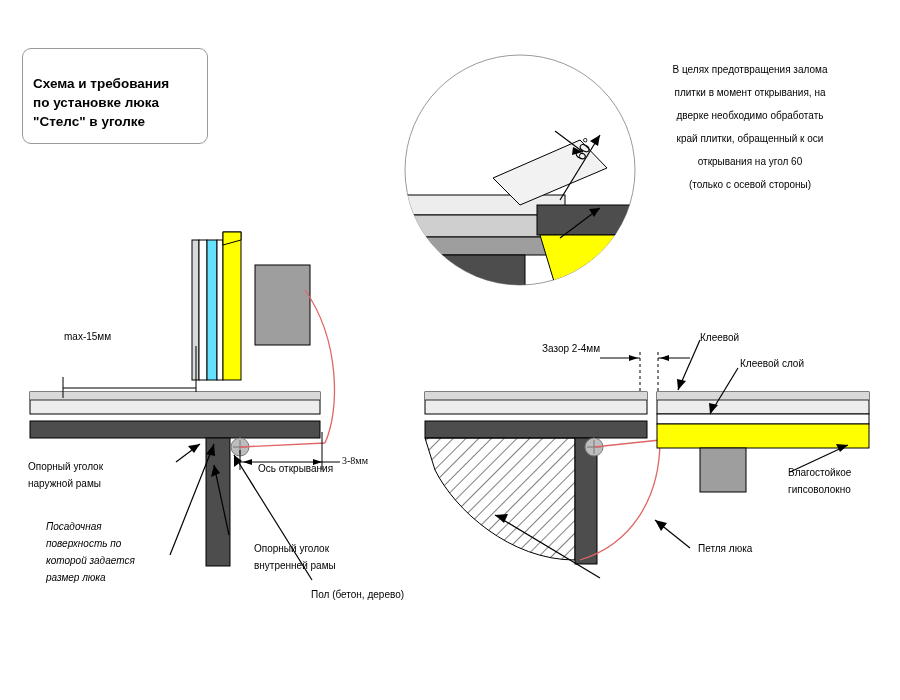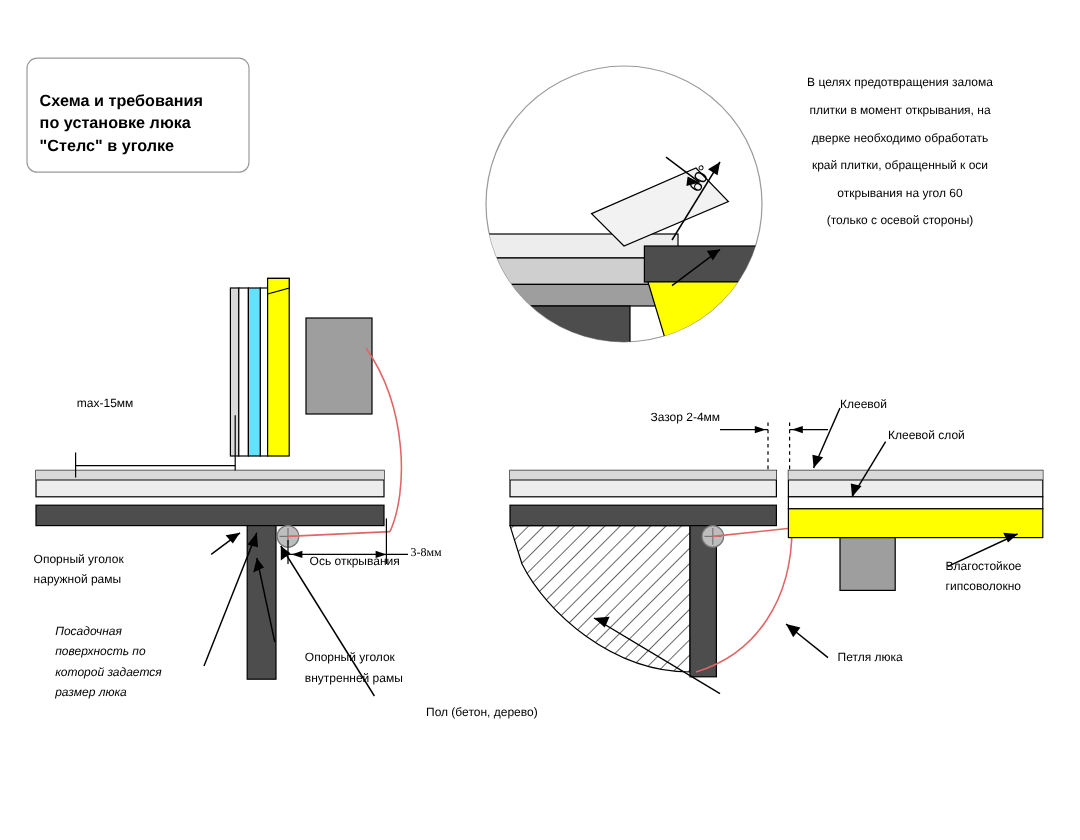--- a/index.html
+++ b/index.html
@@ -184,21 +184,21 @@
   <div class="lbl" style="left:258px;top:460px;">Ось открывания</div>
 
   <div class="lbl" style="left:46px;top:518px;width:160px;font-style:italic;">Посадочная
 поверхность по
 которой задается
 размер люка</div>
 
   <div class="lbl" style="left:254px;top:540px;width:160px;">Опорный уголок
 внутренней рамы</div>
 
-  <div class="lbl" style="left:311px;top:586px;margin-left:44px;">Пол (бетон, дерево)</div>
+  <div class="lbl" style="left:311px;top:586px;">Пол (бетон, дерево)</div>
 
   <div class="lbl" style="left:510px;top:340px;margin-left:32px;">Зазор 2-4мм</div>
 
   <div class="lbl" style="left:700px;top:329px;">Клеевой</div>
 
   <div class="lbl" style="left:740px;top:355px;">Клеевой слой</div>
 
   <div class="lbl" style="left:788px;top:464px;width:150px;">Влагостойкое
 гипсоволокно</div>
 

